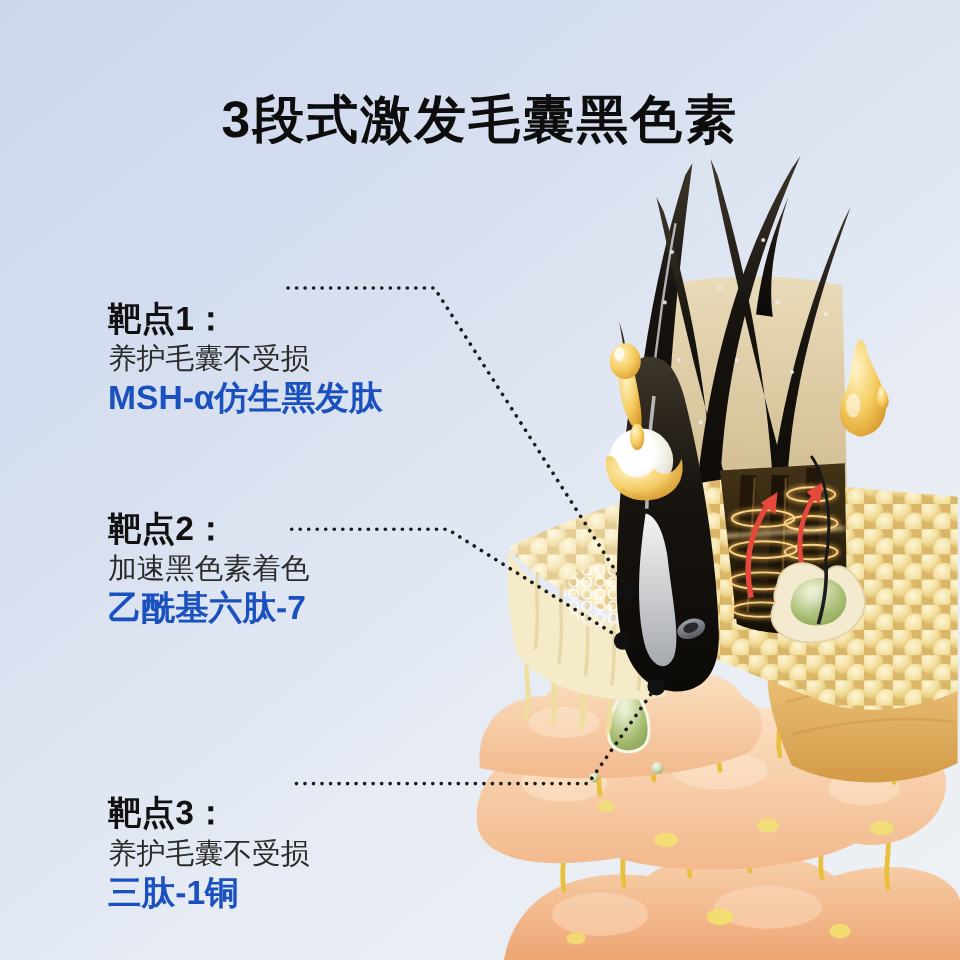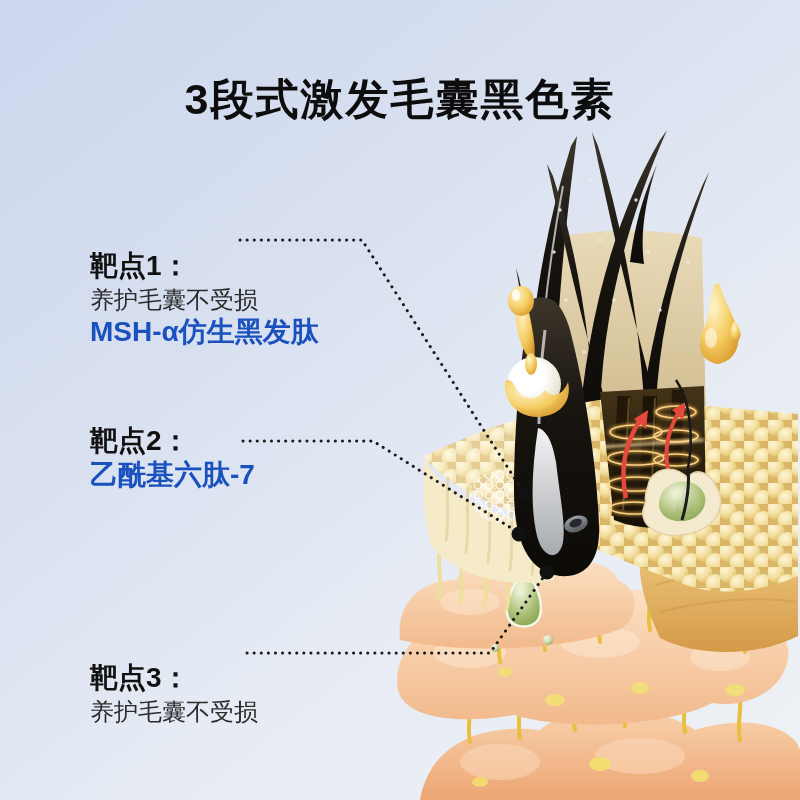--- a/index.html
+++ b/index.html
@@ -27,26 +27,28 @@
   <h1 class="title">3段式激发毛囊黑色素</h1>
 
   <div class="target t1">
     <div class="target-label">靶点1：</div>
     <div class="target-desc">养护毛囊不受损</div>
     <div class="target-ingredient">MSH-α仿生黑发肽</div>
   </div>
 
   <div class="target t2">
     <div class="target-label">靶点2：</div>
+    <div class="target-desc">加速黑色素着色</div>
     <div class="target-ingredient">乙酰基六肽-7</div>
   </div>
 
   <div class="target t3">
     <div class="target-label">靶点3：</div>
     <div class="target-desc">养护毛囊不受损</div>
+    <div class="target-ingredient">三肽-1铜</div>
   </div>
 
   <svg class="art" width="800" height="800" viewBox="0 0 800 800">
     <defs>
       <radialGradient id="bub" cx="38%" cy="32%" r="75%">
         <stop offset="0%" stop-color="#fdf6d6"></stop>
           <stop offset="55%" stop-color="#f3dfa0"></stop>
           <stop offset="100%" stop-color="#e0bd66"></stop>
       </radialGradient>
       <pattern id="bubbles" width="24" height="21" patternUnits="userSpaceOnUse">

